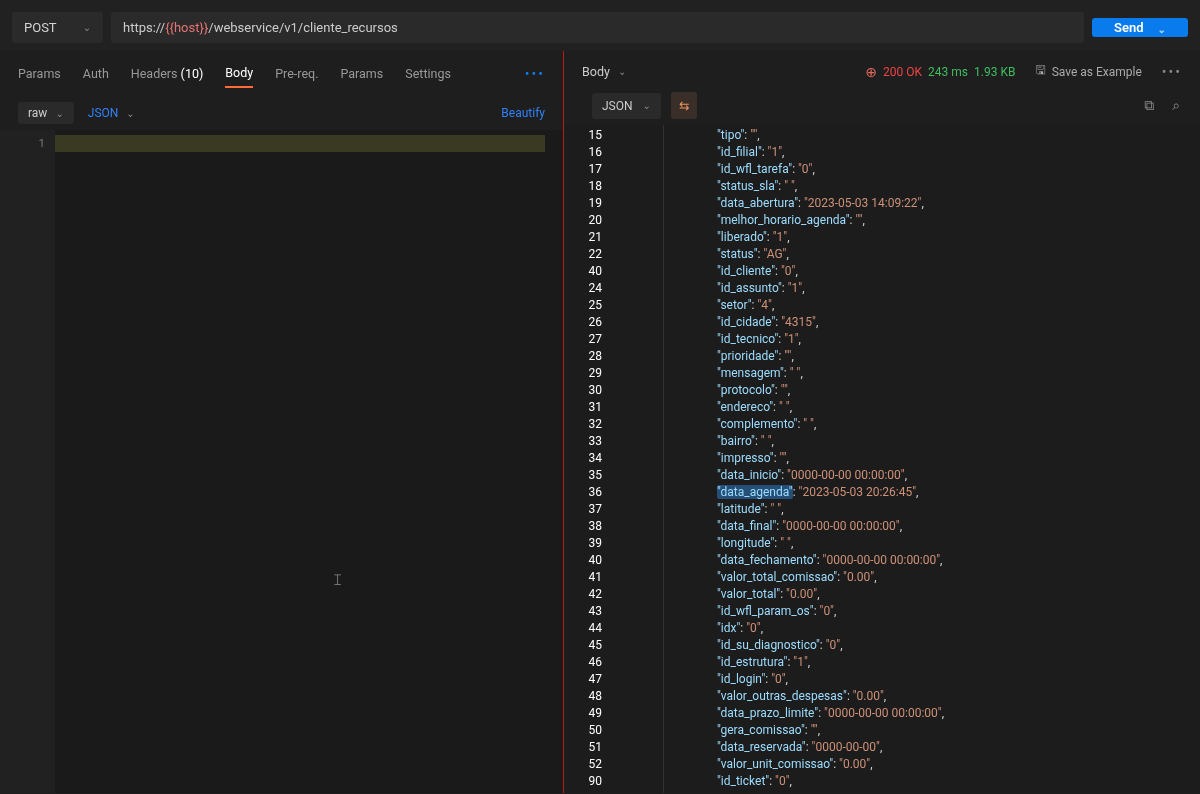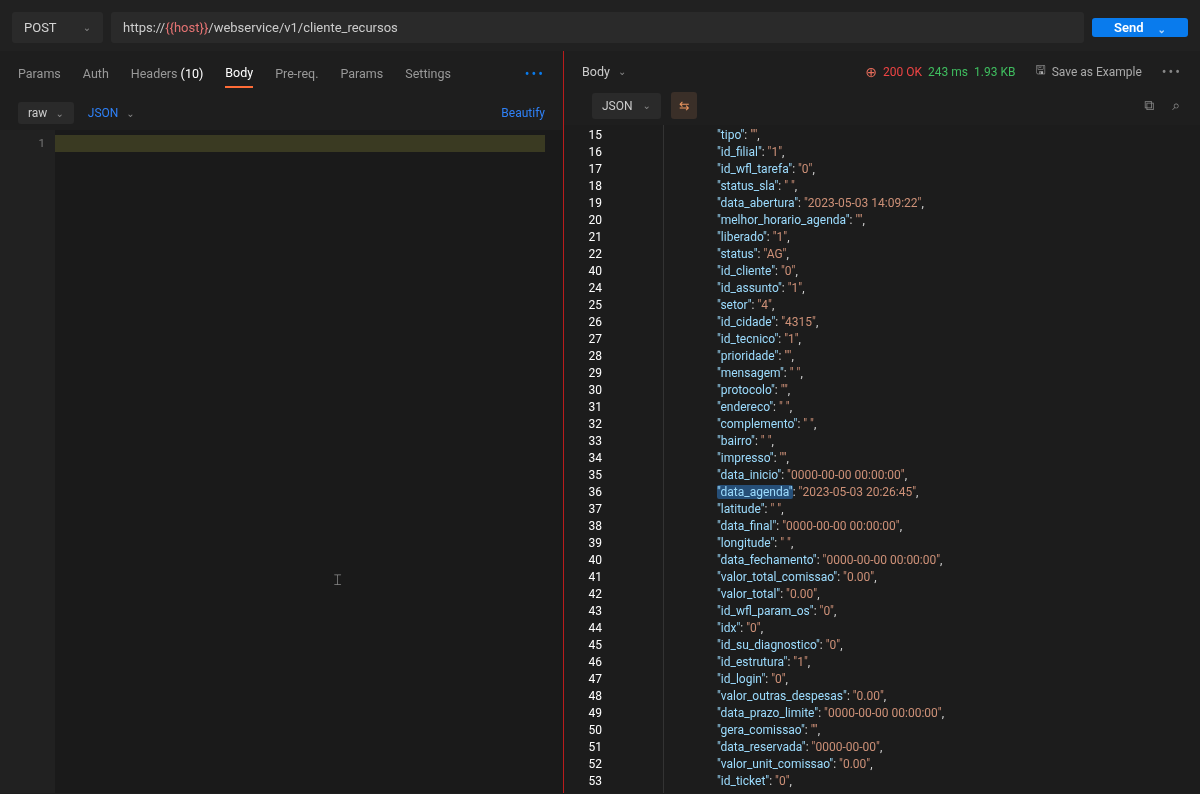--- a/index.html
+++ b/index.html
@@ -185,19 +185,19 @@
           <div>43</div>
           <div>44</div>
           <div>45</div>
           <div>46</div>
           <div>47</div>
           <div>48</div>
           <div>49</div>
           <div>50</div>
           <div>51</div>
           <div>52</div>
-          <div>53</div>
+          <div>90</div>
         </div>
       <div class="fold-col"></div>
       <div class="code-r" id="code-r-container"><div class="row"><span class="ck">"tipo"</span><span class="cp">: </span><span class="cv">""</span><span class="cp">,</span></div><div class="row"><span class="ck">"id_filial"</span><span class="cp">: </span><span class="cv">"1"</span><span class="cp">,</span></div><div class="row"><span class="ck">"id_wfl_tarefa"</span><span class="cp">: </span><span class="cv">"0"</span><span class="cp">,</span></div><div class="row"><span class="ck">"status_sla"</span><span class="cp">: </span><span class="cv">" "</span><span class="cp">,</span></div><div class="row"><span class="ck">"data_abertura"</span><span class="cp">: </span><span class="cv">"2023-05-03 14:09:22"</span><span class="cp">,</span></div><div class="row"><span class="ck">"melhor_horario_agenda"</span><span class="cp">: </span><span class="cv">""</span><span class="cp">,</span></div><div class="row"><span class="ck">"liberado"</span><span class="cp">: </span><span class="cv">"1"</span><span class="cp">,</span></div><div class="row"><span class="ck">"status"</span><span class="cp">: </span><span class="cv">"AG"</span><span class="cp">,</span></div><div class="row"><span class="ck">"id_cliente"</span><span class="cp">: </span><span class="cv">"0"</span><span class="cp">,</span></div><div class="row"><span class="ck">"id_assunto"</span><span class="cp">: </span><span class="cv">"1"</span><span class="cp">,</span></div><div class="row"><span class="ck">"setor"</span><span class="cp">: </span><span class="cv">"4"</span><span class="cp">,</span></div><div class="row"><span class="ck">"id_cidade"</span><span class="cp">: </span><span class="cv">"4315"</span><span class="cp">,</span></div><div class="row"><span class="ck">"id_tecnico"</span><span class="cp">: </span><span class="cv">"1"</span><span class="cp">,</span></div><div class="row"><span class="ck">"prioridade"</span><span class="cp">: </span><span class="cv">""</span><span class="cp">,</span></div><div class="row"><span class="ck">"mensagem"</span><span class="cp">: </span><span class="cv">" "</span><span class="cp">,</span></div><div class="row"><span class="ck">"protocolo"</span><span class="cp">: </span><span class="cv">""</span><span class="cp">,</span></div><div class="row"><span class="ck">"endereco"</span><span class="cp">: </span><span class="cv">" "</span><span class="cp">,</span></div><div class="row"><span class="ck">"complemento"</span><span class="cp">: </span><span class="cv">" "</span><span class="cp">,</span></div><div class="row"><span class="ck">"bairro"</span><span class="cp">: </span><span class="cv">" "</span><span class="cp">,</span></div><div class="row"><span class="ck">"impresso"</span><span class="cp">: </span><span class="cv">""</span><span class="cp">,</span></div><div class="row"><span class="ck">"data_inicio"</span><span class="cp">: </span><span class="cv">"0000-00-00 00:00:00"</span><span class="cp">,</span></div><div class="row"><span class="ck"><span class="hl">"data_agenda"</span></span><span class="cp">: </span><span class="cv">"2023-05-03 20:26:45"</span><span class="cp">,</span></div><div class="row"><span class="ck">"latitude"</span><span class="cp">: </span><span class="cv">" "</span><span class="cp">,</span></div><div class="row"><span class="ck">"data_final"</span><span class="cp">: </span><span class="cv">"0000-00-00 00:00:00"</span><span class="cp">,</span></div><div class="row"><span class="ck">"longitude"</span><span class="cp">: </span><span class="cv">" "</span><span class="cp">,</span></div><div class="row"><span class="ck">"data_fechamento"</span><span class="cp">: </span><span class="cv">"0000-00-00 00:00:00"</span><span class="cp">,</span></div><div class="row"><span class="ck">"valor_total_comissao"</span><span class="cp">: </span><span class="cv">"0.00"</span><span class="cp">,</span></div><div class="row"><span class="ck">"valor_total"</span><span class="cp">: </span><span class="cv">"0.00"</span><span class="cp">,</span></div><div class="row"><span class="ck">"id_wfl_param_os"</span><span class="cp">: </span><span class="cv">"0"</span><span class="cp">,</span></div><div class="row"><span class="ck">"idx"</span><span class="cp">: </span><span class="cv">"0"</span><span class="cp">,</span></div><div class="row"><span class="ck">"id_su_diagnostico"</span><span class="cp">: </span><span class="cv">"0"</span><span class="cp">,</span></div><div class="row"><span class="ck">"id_estrutura"</span><span class="cp">: </span><span class="cv">"1"</span><span class="cp">,</span></div><div class="row"><span class="ck">"id_login"</span><span class="cp">: </span><span class="cv">"0"</span><span class="cp">,</span></div><div class="row"><span class="ck">"valor_outras_despesas"</span><span class="cp">: </span><span class="cv">"0.00"</span><span class="cp">,</span></div><div class="row"><span class="ck">"data_prazo_limite"</span><span class="cp">: </span><span class="cv">"0000-00-00 00:00:00"</span><span class="cp">,</span></div><div class="row"><span class="ck">"gera_comissao"</span><span class="cp">: </span><span class="cv">""</span><span class="cp">,</span></div><div class="row"><span class="ck">"data_reservada"</span><span class="cp">: </span><span class="cv">"0000-00-00"</span><span class="cp">,</span></div><div class="row"><span class="ck">"valor_unit_comissao"</span><span class="cp">: </span><span class="cv">"0.00"</span><span class="cp">,</span></div><div class="row"><span class="ck">"id_ticket"</span><span class="cp">: </span><span class="cv">"0"</span><span class="cp">,</span></div></div>
     </div>
   </div>
 </div>
 
 </body></html>

